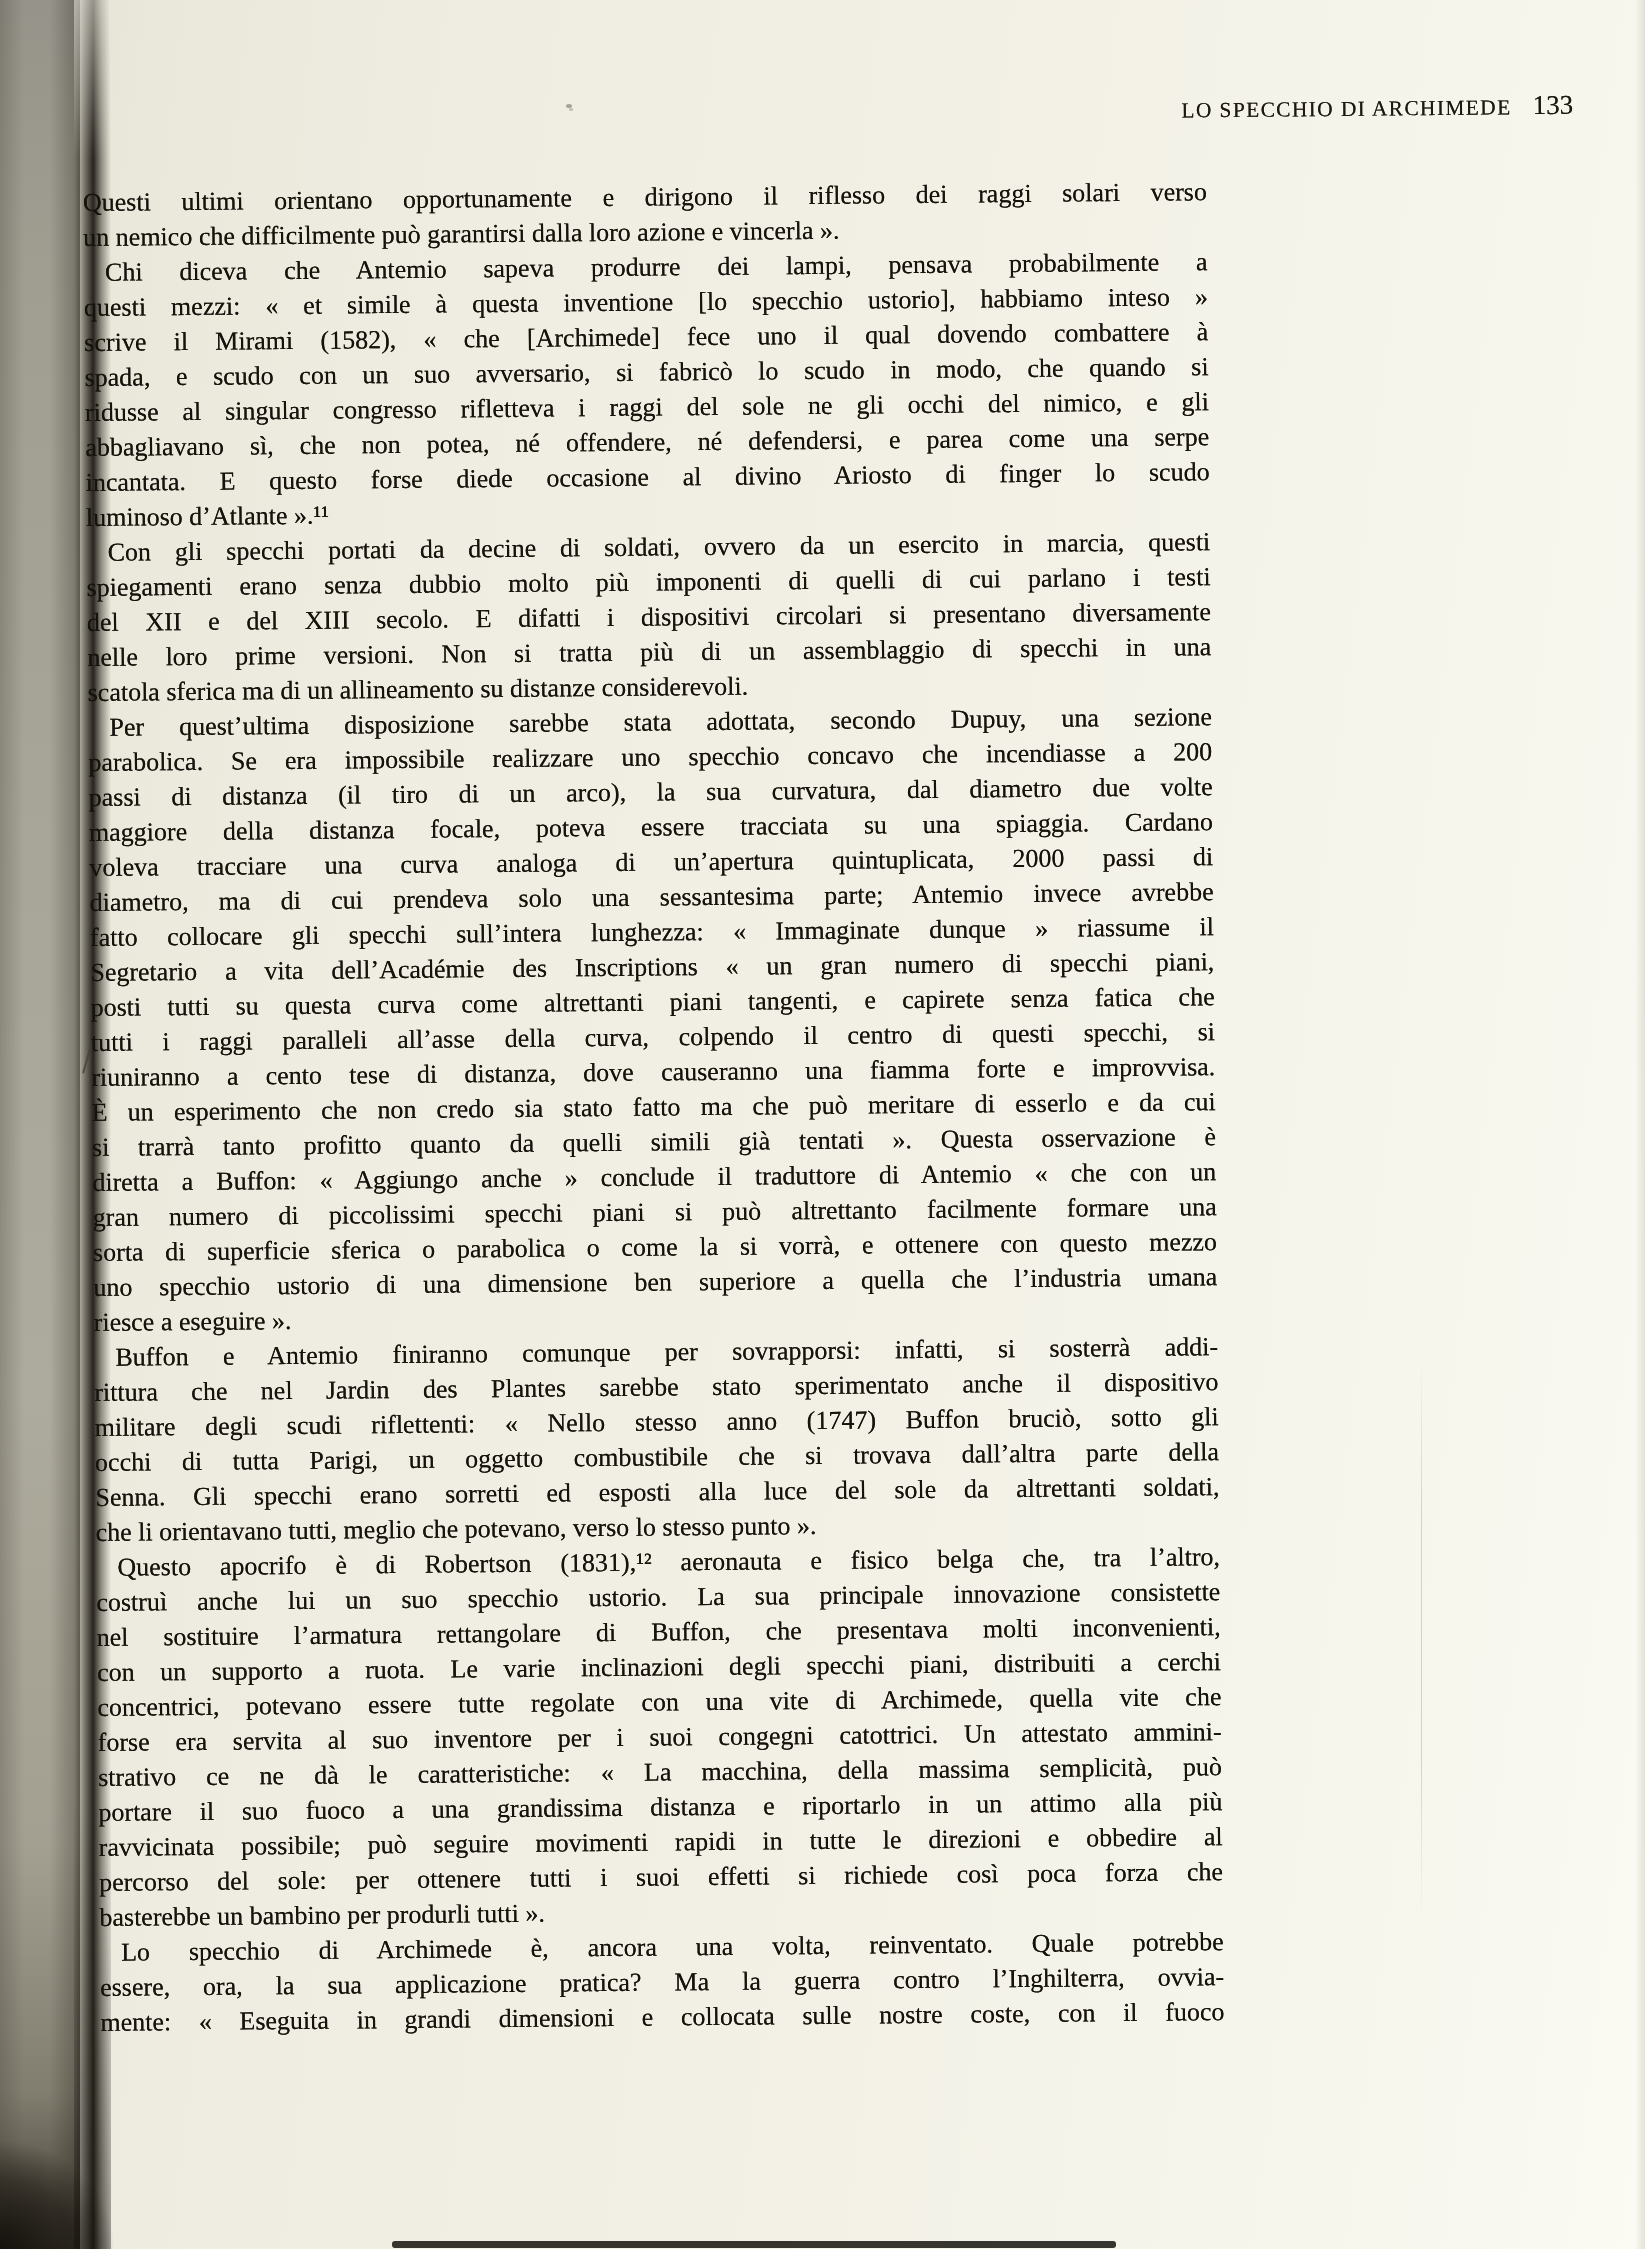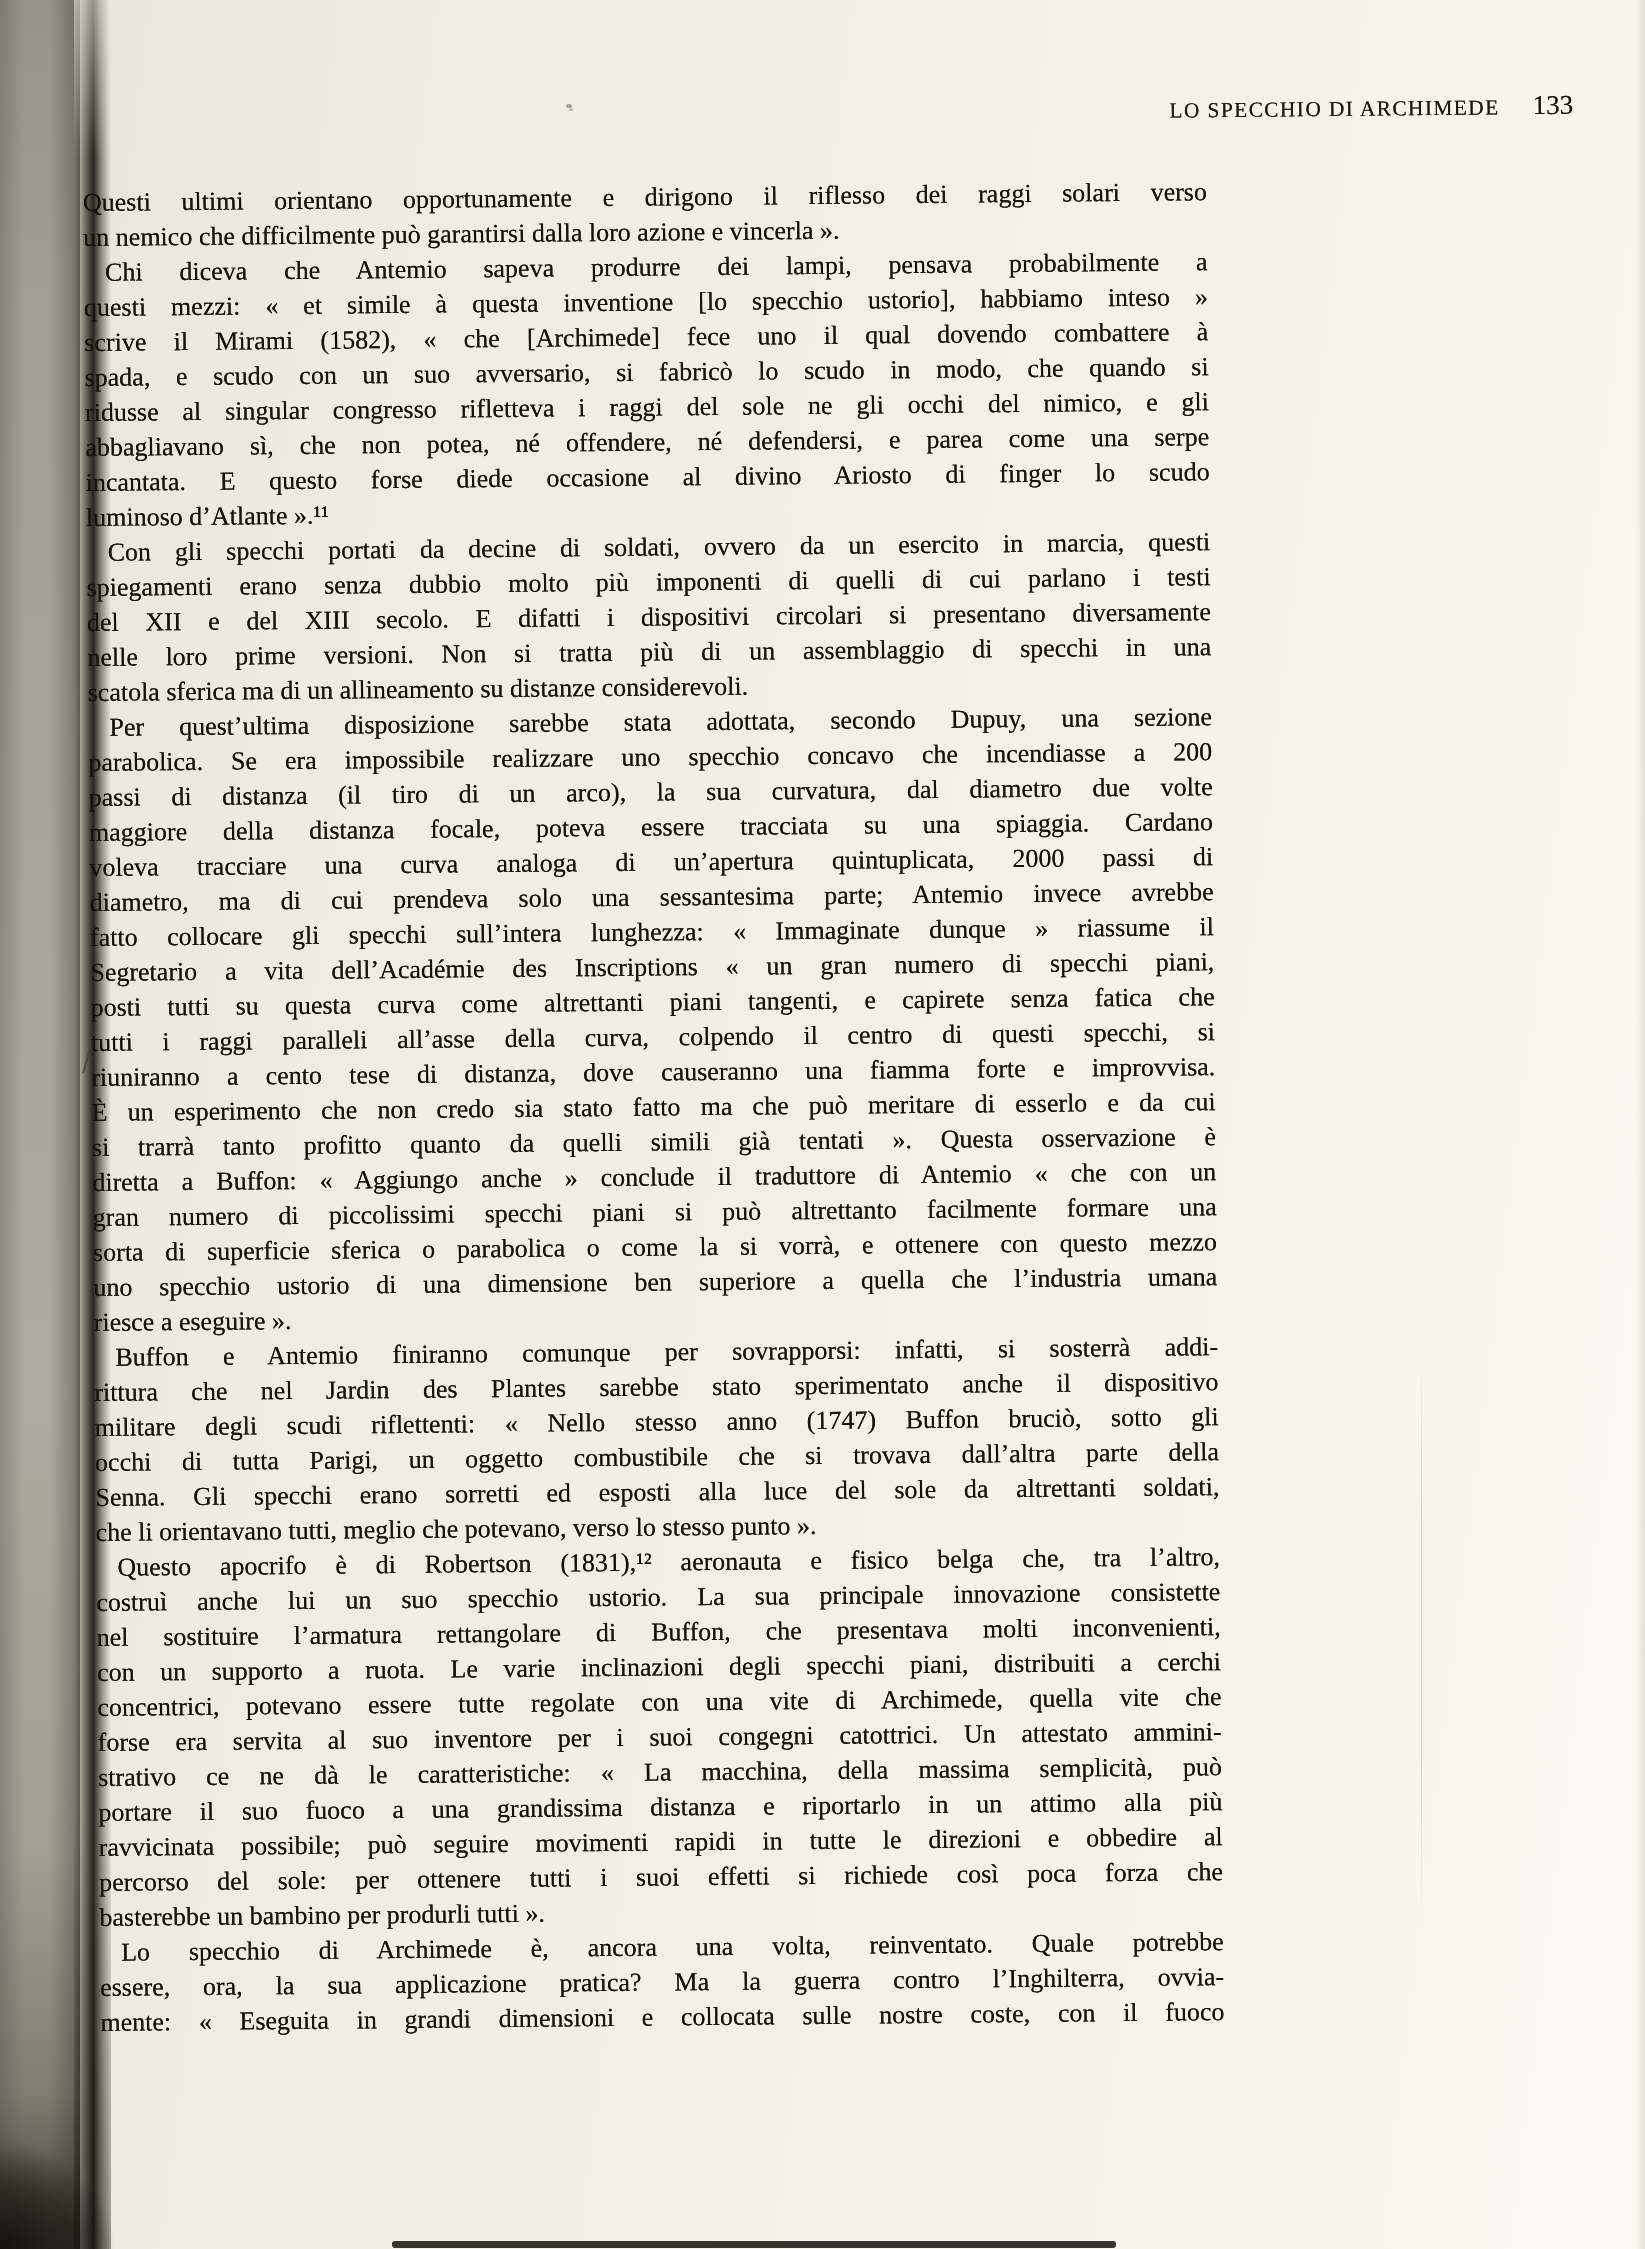--- a/index.html
+++ b/index.html
@@ -53,21 +53,21 @@
     color:#16130d;
   }
   .header{
     display:flex;justify-content:flex-end;align-items:baseline;height:30px;
   }
   .running-title{
     font-size:21.4px;letter-spacing:1.4px;color:#1c1910;
     text-shadow:0 0 0.5px rgba(25,22,15,.8);
   }
   .page-number{
-    font-size:27px;margin-left:33px;color:#1c1910;
+    font-size:27px;margin-left:21px;color:#1c1910;
     text-shadow:0 0 0.5px rgba(25,22,15,.8);
   }
   .textblock{
     margin-top:51px;width:1124px;
     font-size:26px;line-height:35px;
     text-shadow:0 0 0.6px rgba(22,19,13,.85);
   }
   .para{margin:0;}
   .line{text-align:justify;text-align-last:justify;white-space:normal;}
   .line.endline{text-align-last:left;}

